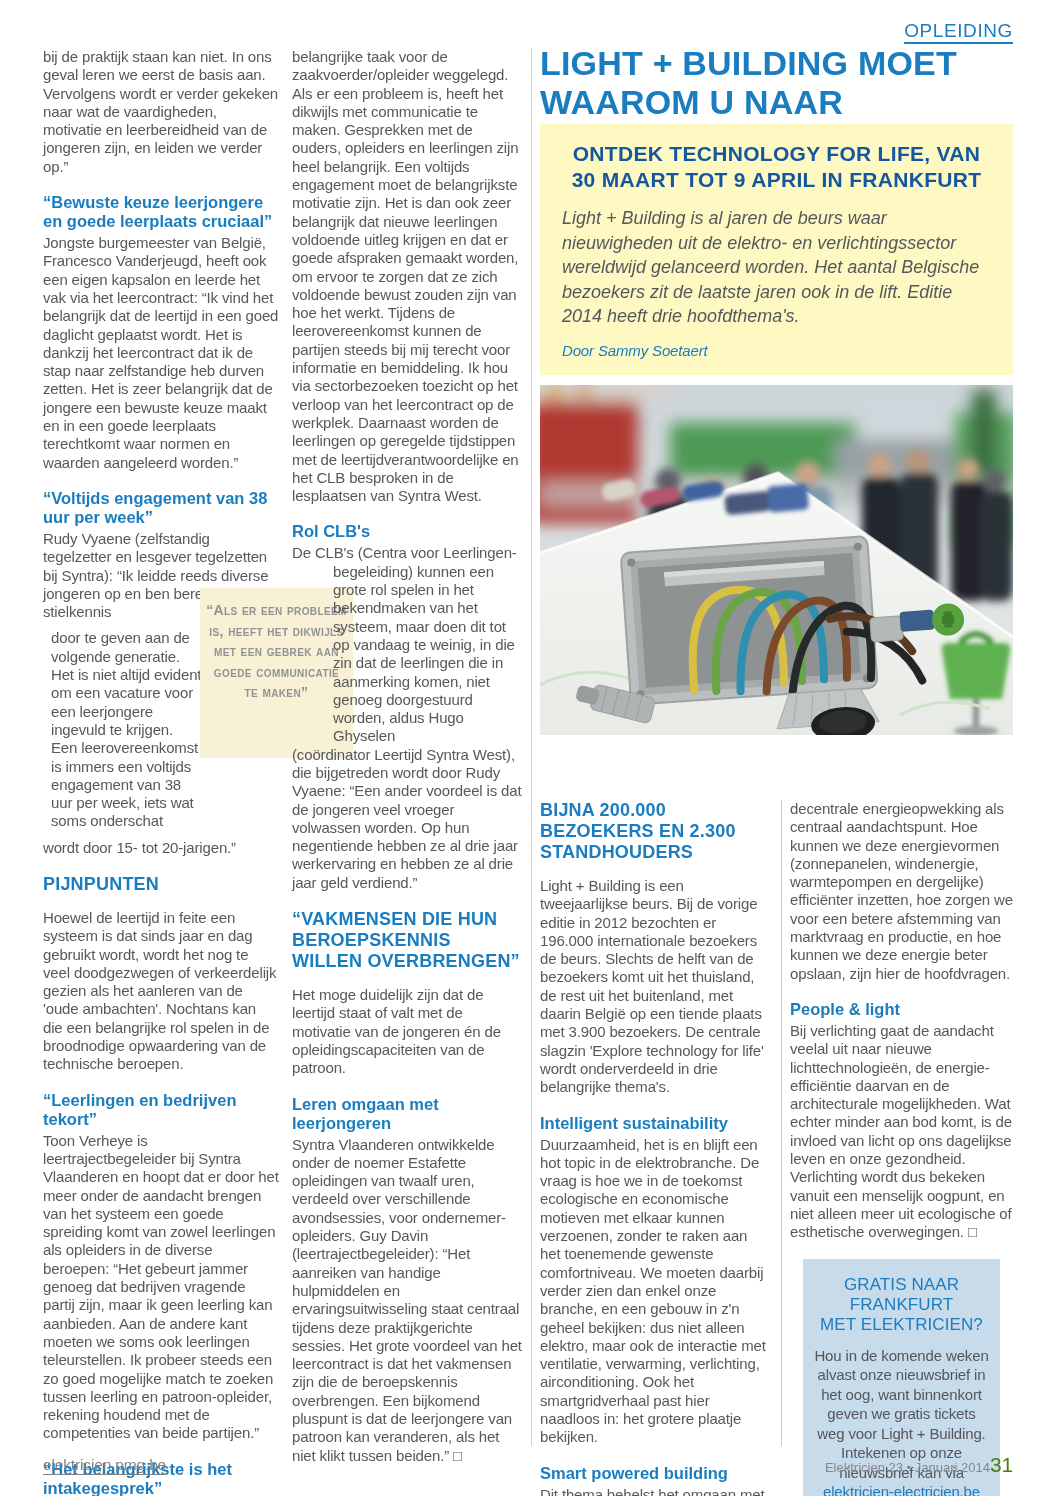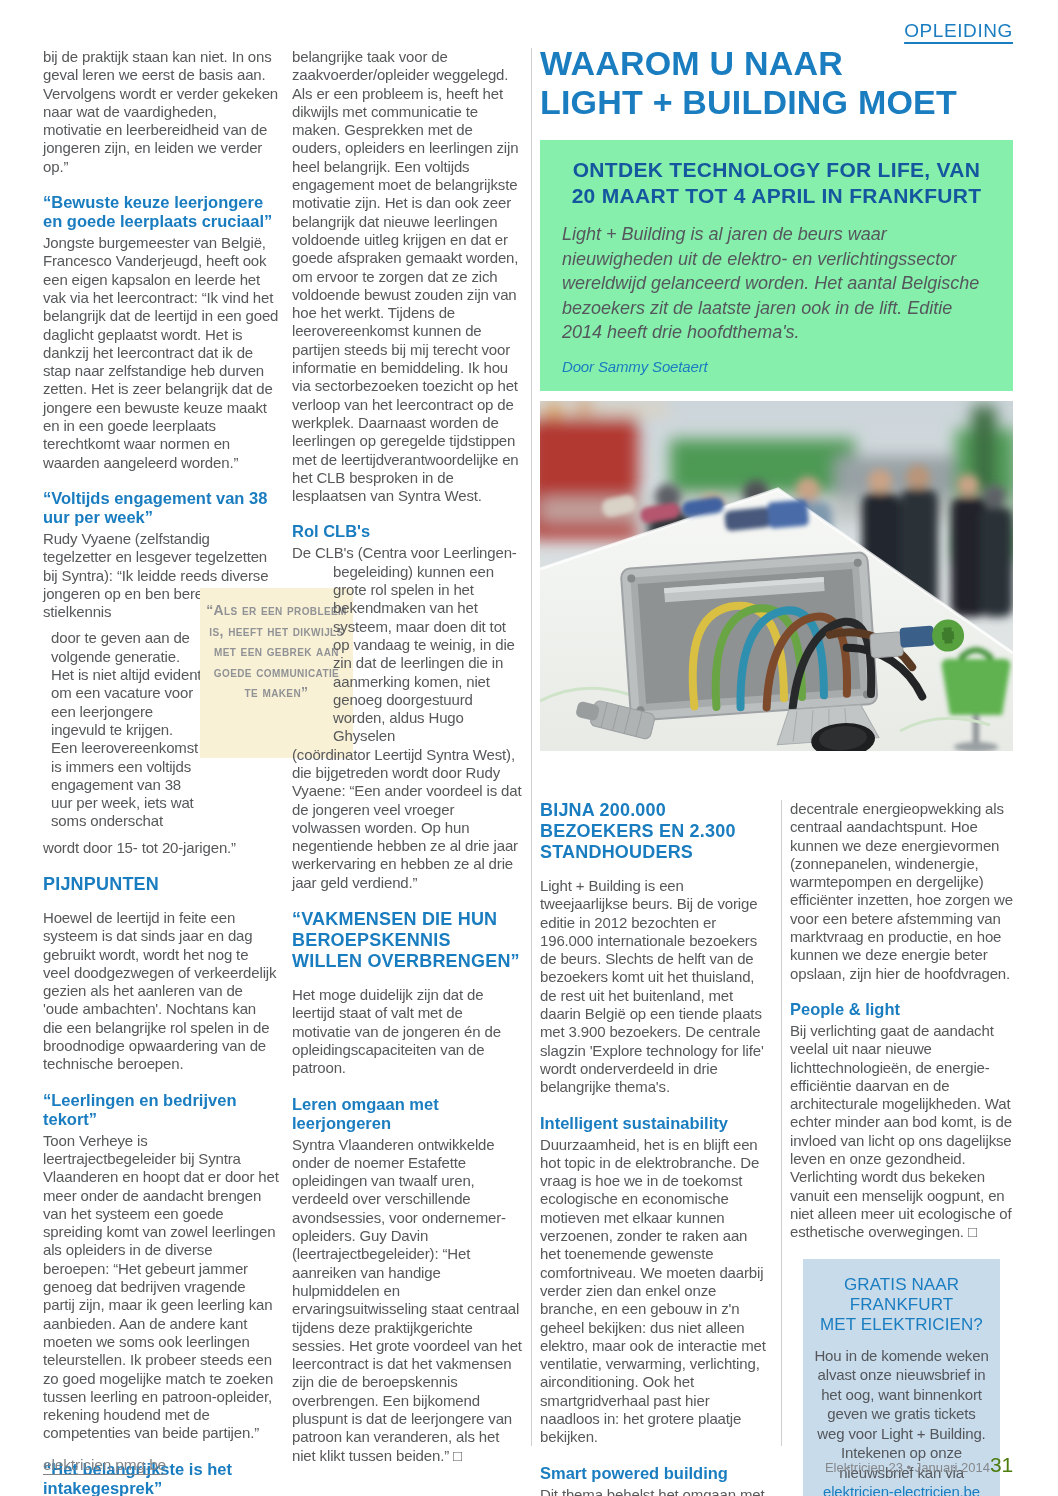--- a/index.html
+++ b/index.html
@@ -18,21 +18,21 @@
   .col2{left:292px;width:233px;}
   .colA{left:540px;top:800px;width:230px;}
   .colB{left:790px;top:800px;width:223px;}
   .kicker{position:absolute;top:22px;right:45px;color:#1a7dc0;font-size:19px;letter-spacing:.6px;
           text-decoration:underline;text-underline-offset:5px;text-decoration-thickness:1.5px;}
   .vrule{position:absolute;width:1px;background:#cdcfd1;}
   .vrule-main{left:531px;top:48px;height:1398px;}
   .vrule-sub{left:781px;top:800px;height:646px;}
   .main{position:absolute;left:540px;top:44px;width:473px;}
   .headline{color:#1a7dc0;font-weight:700;font-size:34px;line-height:39px;letter-spacing:.2px;}
-  .yellow-box{background:#86efac;margin-top:18px;padding:17px 22px 15px 22px;}
+  .yellow-box{background:#fef9c3;margin-top:2px;padding:17px 22px 15px 22px;}
   .yb-title{color:#14579f;font-weight:700;font-size:21px;line-height:26px;text-align:center;letter-spacing:.3px;}
   .yb-intro{font-style:italic;font-size:18px;line-height:24.5px;color:#55575c;margin-top:13px;letter-spacing:0;}
   .yb-byline{font-style:italic;color:#1a7dc0;font-size:15px;margin-top:13px;}
   .photo{margin-top:10px;display:block;}
   .caption{font-style:italic;color:#77787b;font-size:14.5px;line-height:19px;margin-top:8px;letter-spacing:0;}
   .pullquote{position:absolute;left:200px;top:588px;width:153px;height:170px;background:#f8f1d6;
              box-sizing:border-box;padding:12px 6px;text-align:center;}
   .pq-text{font-variant:small-caps;font-weight:700;color:#909295;font-size:14px;line-height:20.5px;letter-spacing:.4px;}
   .blue-box{background:#c8dbeb;width:197px;box-sizing:border-box;margin:14px 0 0 13px;padding:16px 10px 18px 10px;text-align:center;}
   .bb-title{color:#1a7dc0;font-weight:400;font-size:17px;line-height:20px;letter-spacing:.1px;}
@@ -80,28 +80,28 @@
     <p class="indent">begeleiding) kunnen een grote rol spelen in het bekendmaken van het systeem, maar doen dit tot op vandaag te weinig, in die zin dat de leerlingen die in aanmerking komen, niet genoeg doorgestuurd worden, aldus Hugo Ghyselen</p>
     <p class="seg-end">(coördinator Leertijd Syntra West), die bijgetreden wordt door Rudy Vyaene: “Een ander voordeel is dat de jongeren veel vroeger volwassen worden. Op hun negentiende hebben ze al drie jaar werkervaring en hebben ze al drie jaar geld verdiend.”</p>
     <div class="h-section">“VAKMENSEN DIE HUN BEROEPSKENNIS WILLEN OVERBRENGEN”</div>
     <p>Het moge duidelijk zijn dat de leertijd staat of valt met de motivatie van de jongeren én de opleidingscapaciteiten van de patroon.</p>
     <div class="h-blue">Leren omgaan met leerjongeren</div>
     <p>Syntra Vlaanderen ontwikkelde onder de noemer Estafette opleidingen van twaalf uren, verdeeld over verschillende avondsessies, voor ondernemer-opleiders. Guy Davin (leertrajectbegeleider): “Het aanreiken van handige hulpmiddelen en ervaringsuitwisseling staat centraal tijdens deze praktijkgerichte sessies. Het grote voordeel van het leercontract is dat het vakmensen zijn die de beroepskennis overbrengen. Een bijkomend pluspunt is dat de leerjongere van patroon kan veranderen, als het niet klikt tussen beiden.” □</p>
   </div>
 
   <div class="main">
     <div class="headline">
+      <div>LIGHT + BUILDING MOET</div>
       <div>WAAROM U NAAR</div>
-      <div>LIGHT + BUILDING MOET</div>
     </div>
 
     <div class="yellow-box">
       <div class="yb-title">
         <div>ONTDEK TECHNOLOGY FOR LIFE, VAN</div>
-        <div>20 MAART TOT 4 APRIL IN FRANKFURT</div>
+        <div>30 MAART TOT 9 APRIL IN FRANKFURT</div>
       </div>
       <div class="yb-intro">Light + Building is al jaren de beurs waar nieuwigheden uit de elektro- en verlichtingssector wereldwijd gelanceerd worden. Het aantal Belgische bezoekers zit de laatste jaren ook in de lift. Editie 2014 heeft drie hoofdthema's.</div>
       <div class="yb-byline">Door Sammy Soetaert</div>
     </div>
 
     <svg class="photo" width="473" height="350" viewBox="0 0 473 350" xmlns="http://www.w3.org/2000/svg">
       <defs>
         <filter id="b8" x="-20%" y="-20%" width="140%" height="140%">
             <feGaussianBlur stdDeviation="8"></feGaussianBlur>
           </filter>

